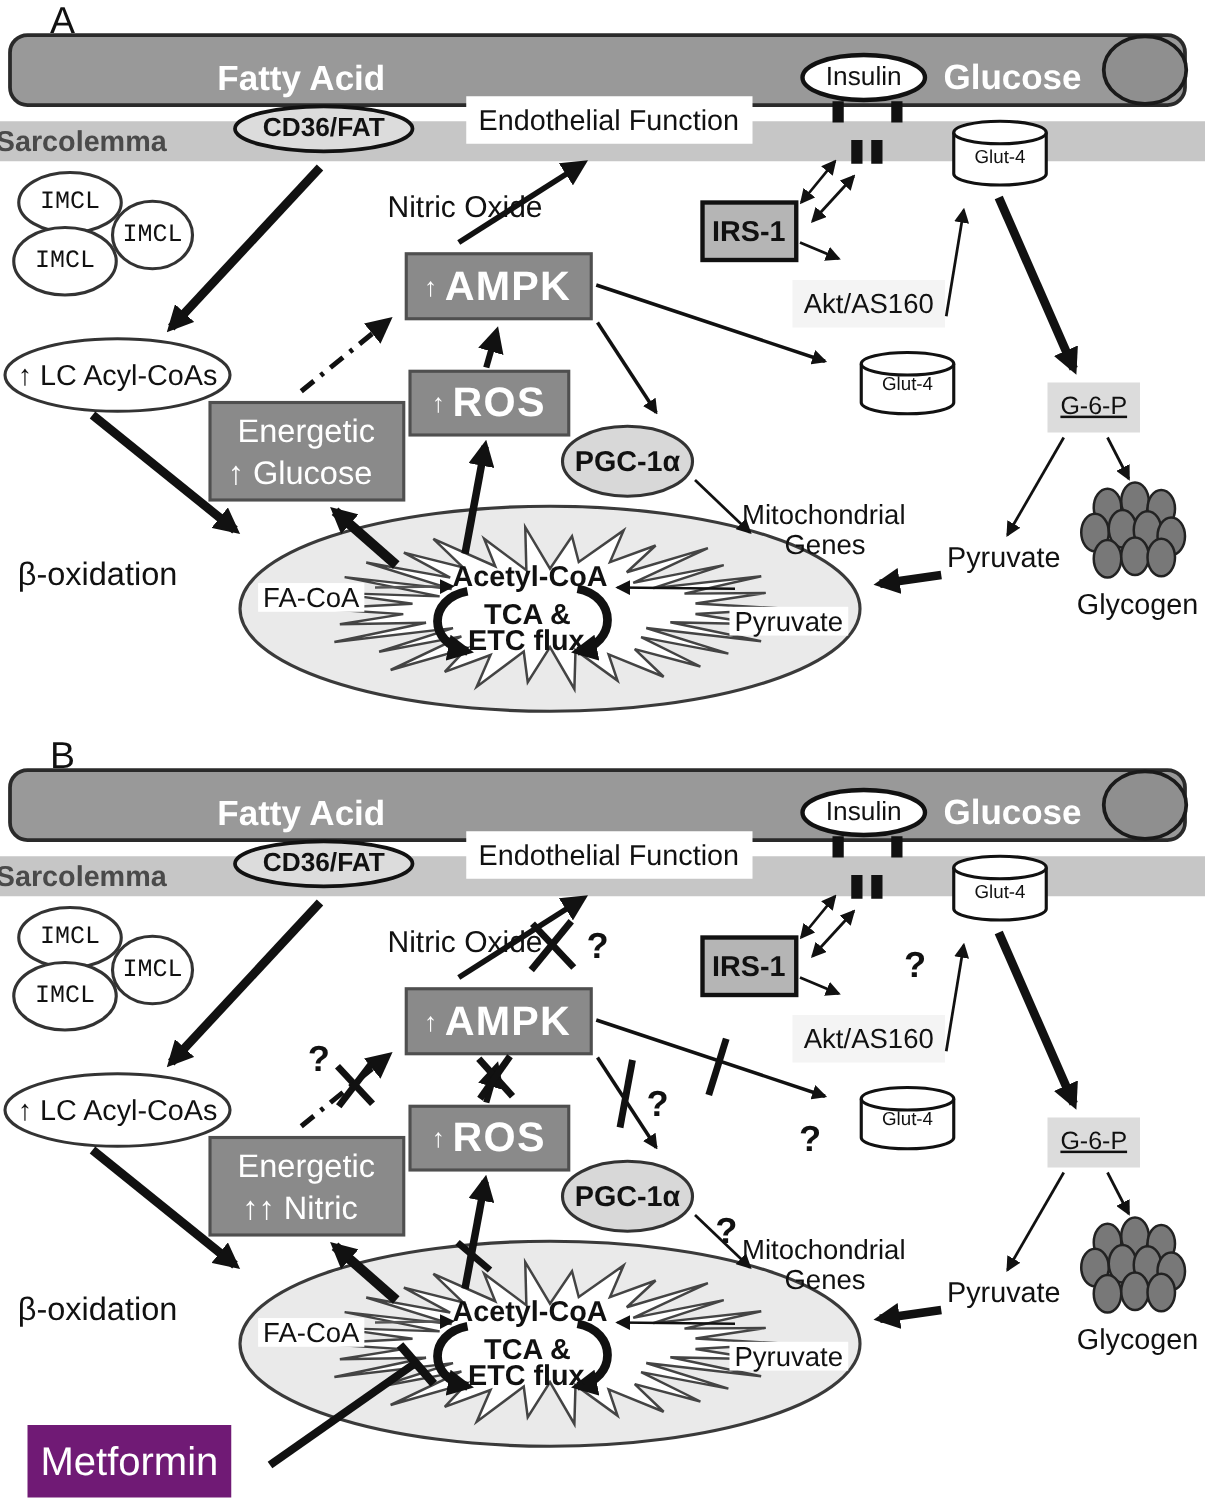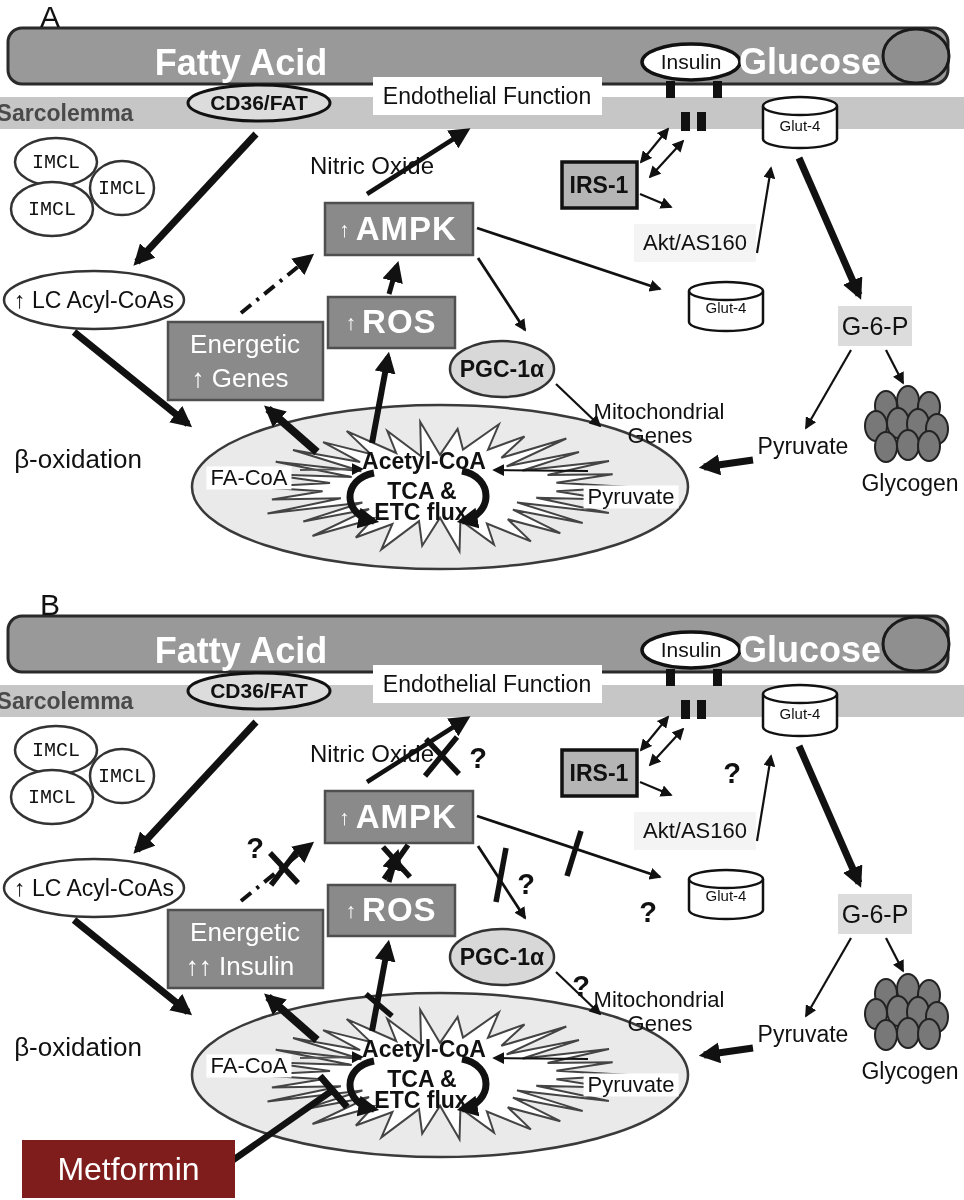--- a/index.html
+++ b/index.html
@@ -8,27 +8,27 @@
   .fig svg.shapes{position:absolute;left:0;top:0;}
   .panel{position:absolute;left:0;width:964px;height:612px;pointer-events:none;}
   .lbl{position:absolute;transform:translate(-50%,-50%);white-space:nowrap;
        color:#111;font-size:22px;line-height:1.05;text-align:center;}
   .w{color:#fff;}
   .b{font-weight:bold;}
   .sb{font-weight:600;}
   .gray{color:#4a4a4a;}
   .chip{background:#fff;padding:0 4px;}
   .fs19{font-size:15px;} .fs20{font-size:20px;font-family:Liberation Mono, monospace;} .fs21{font-size:21px;}
-  .fs23{font-size:23px;} .fs24{font-size:24px;} .fs25{font-size:25px;}
-  .fs26{font-size:26px;} .fs28{font-size:36px;} .fs30{font-size:30px;}
+  .fs23{font-size:23px;} .fs24{font-size:24px;} .fs25{font-size:20px;text-decoration:underline;}
+  .fs26{font-size:26px;} .fs28{font-size:28px;} .fs30{font-size:30px;}
   .sm{font-size:21px;font-weight:bold;vertical-align:3px;}
   .bg{font-size:33px;font-weight:bold;letter-spacing:1px;margin-top:20px;}
   .qm{font-size:29px;font-weight:bold;color:#111;}
-  .metformin{position:absolute;left:22px;top:552px;width:213px;height:58px;
-       background:#7f1d1d;color:#fff;display:flex;align-items:center;justify-content:center;
+  .metformin{position:absolute;left:22px;top:552px;width:163px;height:58px;
+       background:#701a75;color:#fff;display:flex;align-items:center;justify-content:center;
        font-size:32px;transform:none;}
 </style>
 </head>
 <body>
 
 <div class="fig">
 
 <svg class="shapes" width="964" height="1200" viewBox="0 0 964 1200" xmlns="http://www.w3.org/2000/svg" xmlns:xlink="http://www.w3.org/1999/xlink">
   <defs>
     <marker id="arw" viewBox="0 0 10 10" refX="8.5" refY="5" markerWidth="12" markerHeight="12" orient="auto-start-reverse" markerUnits="userSpaceOnUse">
@@ -159,21 +159,21 @@
   <div class="lbl fs19" style="left:800px;top:126px">Glut-4</div>
   <div class="lbl fs20" style="left:56px;top:162px">IMCL</div>
   <div class="lbl fs20" style="left:122px;top:188px">IMCL</div>
   <div class="lbl fs20" style="left:52px;top:209px">IMCL</div>
   <div class="lbl sb fs23" style="left:599px;top:185px">IRS-1</div>
   <div class="lbl fs24" style="left:372px;top:166px">Nitric Oxide</div>
   <div class="lbl w" style="left:398px;top:229px"><span class="sm">↑</span> <span class="bg">AMPK</span></div>
   <div class="lbl fs22" style="left:695px;top:243px">Akt/AS160</div>
   <div class="lbl fs23" style="left:94px;top:300px">↑ LC Acyl-CoAs</div>
   <div class="lbl w fs26" style="left:245px;top:345px">Energetic</div>
-  <div class="lbl w fs26" style="left:240px;top:379px">↑ Genes</div>
+  <div class="lbl w fs26" style="left:240px;top:379px">↑ Glucose</div>
   <div class="lbl w" style="left:391px;top:322px"><span class="sm">↑</span> <span class="bg">ROS</span></div>
   <div class="lbl sb fs23" style="left:502px;top:369px">PGC-1α</div>
   <div class="lbl fs19" style="left:726px;top:308px">Glut-4</div>
   <div class="lbl fs25" style="left:875px;top:326px">G-6-P</div>
   <div class="lbl fs22" style="left:659px;top:412px">Mitochondrial</div>
   <div class="lbl fs22" style="left:660px;top:436px">Genes</div>
   <div class="lbl fs23" style="left:803px;top:446px">Pyruvate</div>
   <div class="lbl fs23" style="left:910px;top:483px">Glycogen</div>
   <div class="lbl fs26" style="left:78px;top:460px">β-oxidation</div>
   <div class="lbl chip fs22" style="left:249px;top:478px">FA-CoA</div>
@@ -194,21 +194,21 @@
   <div class="lbl fs19" style="left:800px;top:126px">Glut-4</div>
   <div class="lbl fs20" style="left:56px;top:162px">IMCL</div>
   <div class="lbl fs20" style="left:122px;top:188px">IMCL</div>
   <div class="lbl fs20" style="left:52px;top:209px">IMCL</div>
   <div class="lbl sb fs23" style="left:599px;top:185px">IRS-1</div>
   <div class="lbl fs24" style="left:372px;top:166px">Nitric Oxide</div>
   <div class="lbl w" style="left:398px;top:229px"><span class="sm">↑</span> <span class="bg">AMPK</span></div>
   <div class="lbl fs22" style="left:695px;top:243px">Akt/AS160</div>
   <div class="lbl fs23" style="left:94px;top:300px">↑ LC Acyl-CoAs</div>
   <div class="lbl w fs26" style="left:245px;top:345px">Energetic</div>
-  <div class="lbl w fs26" style="left:240px;top:379px">↑↑ Insulin</div>
+  <div class="lbl w fs26" style="left:240px;top:379px">↑↑ Nitric</div>
   <div class="lbl w" style="left:391px;top:322px"><span class="sm">↑</span> <span class="bg">ROS</span></div>
   <div class="lbl sb fs23" style="left:502px;top:369px">PGC-1α</div>
   <div class="lbl fs19" style="left:726px;top:308px">Glut-4</div>
   <div class="lbl fs25" style="left:875px;top:326px">G-6-P</div>
   <div class="lbl fs22" style="left:659px;top:412px">Mitochondrial</div>
   <div class="lbl fs22" style="left:660px;top:436px">Genes</div>
   <div class="lbl fs23" style="left:803px;top:446px">Pyruvate</div>
   <div class="lbl fs23" style="left:910px;top:483px">Glycogen</div>
   <div class="lbl fs26" style="left:78px;top:460px">β-oxidation</div>
   <div class="lbl chip fs22" style="left:249px;top:478px">FA-CoA</div>

